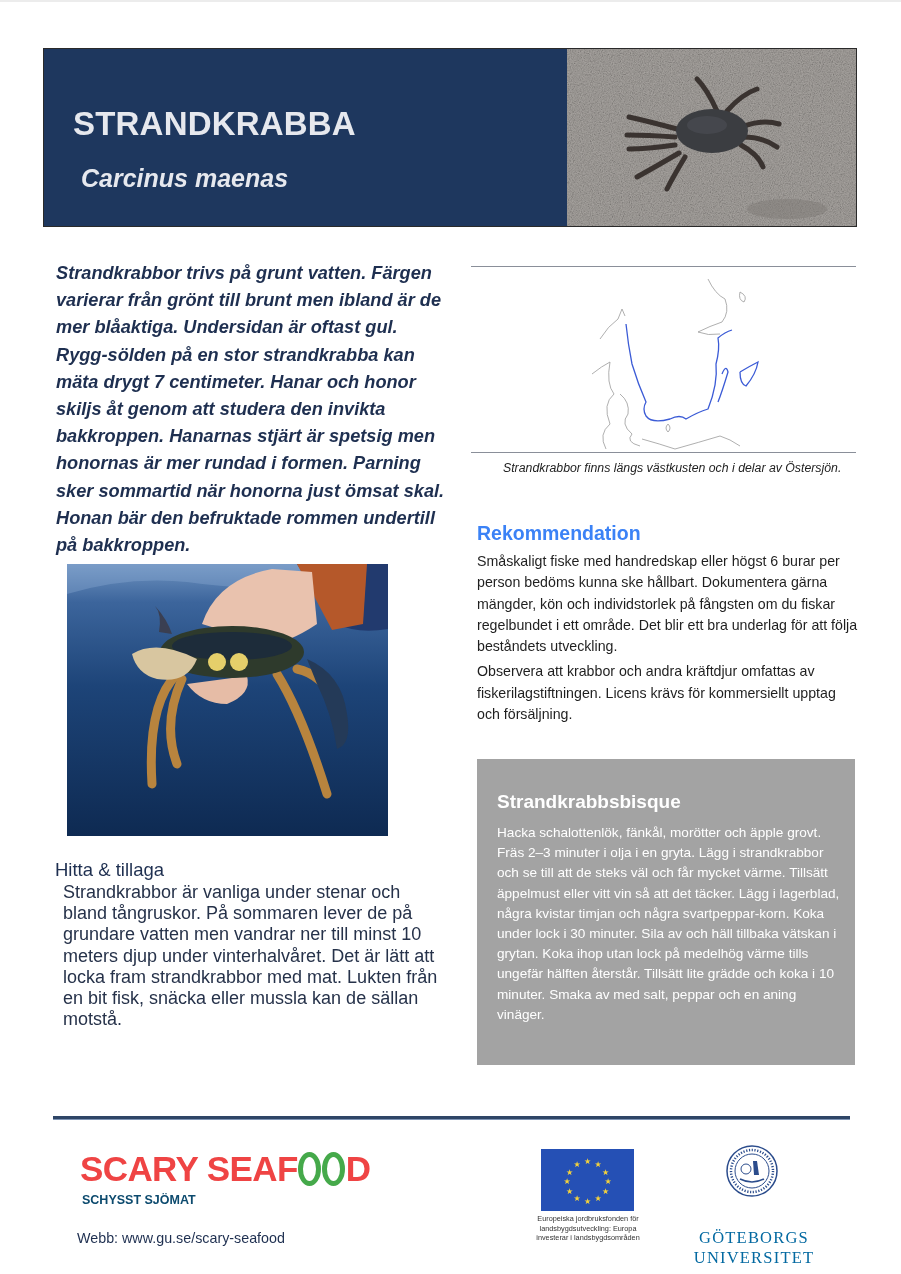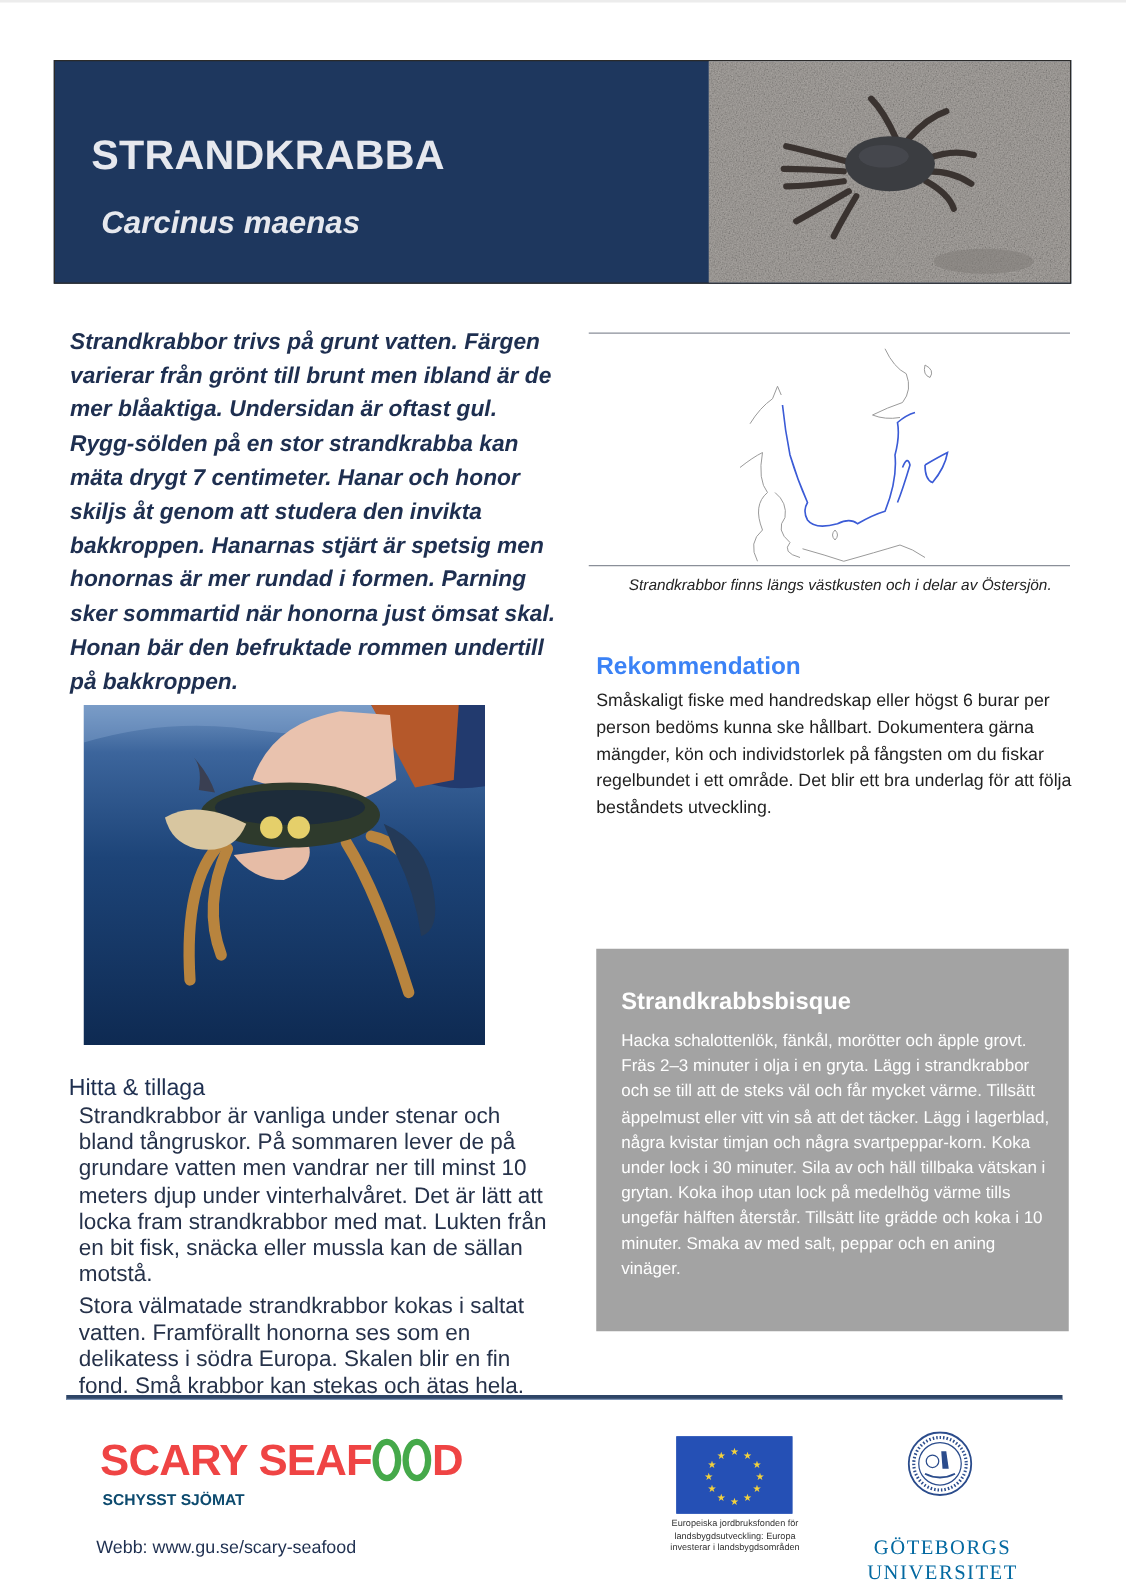--- a/index.html
+++ b/index.html
@@ -155,20 +155,21 @@
     <path d="M142 100 Q146 90 148 98 Q142 118 138 128"></path>
     <path d="M160 98 Q170 92 178 88 Q176 100 166 112 Q160 110 160 98"></path>
   </g>
 </svg>
 <div class="abs map-rule" style="top:450px"></div>
 <div class="abs map-caption">Strandkrabbor finns längs västkusten och i delar av Östersjön.</div>
 
 <div class="abs rec-heading">Rekommendation</div>
 <div class="abs rec-text">
   <p>Småskaligt fiske med handredskap eller högst 6 burar per person bedöms kunna ske hållbart. Dokumentera gärna mängder, kön och individstorlek på fångsten om du fiskar regelbundet i ett område. Det blir ett bra underlag för att följa beståndets utveckling.</p>
+  <p>Observera att krabbor och andra kräftdjur omfattas av fiskerilagstiftningen. Licens krävs för kommersiellt upptag och försäljning.</p>
 </div>
 
 <div class="abs hand-photo">
   <svg width="321" height="272" viewBox="0 0 321 272">
     <path d="M0 0 L321 0 L321 20 Q200 30 120 18 Q60 12 0 30 Z" fill="#8fb0d6" opacity="0.35"></path>
     <path d="M230 0 L321 0 L321 65 Q290 70 270 60 Z" fill="#223a6e"></path>
     <path d="M230 0 L300 0 L296 60 L265 66 Z" fill="#b5582a"></path>
     <path d="M135 60 Q150 15 205 5 L245 8 L250 60 Q220 80 200 80 Z" fill="#e9c2ae"></path>
     <path d="M120 120 Q135 140 160 140 Q185 130 180 112 Z" fill="#e6bca6"></path>
     <g stroke="#b8843e" stroke-width="9" fill="none" stroke-linecap="round">
@@ -183,21 +184,20 @@
     <ellipse cx="150" cy="98" rx="9" ry="9" fill="#e5cf6a"></ellipse>
     <ellipse cx="172" cy="98" rx="9" ry="9" fill="#e5cf6a"></ellipse>
     <path d="M65 90 Q90 75 130 95 Q120 120 90 115 Q70 110 65 90 Z" fill="#d8c6a0"></path>
     <path d="M92 68 Q95 50 88 42 Q100 55 105 70 Z" fill="#3a3f52"></path>
   </svg>
 </div>
 
 <div class="abs find-heading">Hitta &amp; tillaga</div>
 <div class="abs find-text">
   <p>Strandkrabbor är vanliga under stenar och bland tångruskor. På sommaren lever de på grundare vatten men vandrar ner till minst 10 meters djup under vinterhalvåret. Det är lätt att locka fram strandkrabbor med mat. Lukten från en bit fisk, snäcka eller mussla kan de sällan motstå.</p>
-  <p>Stora välmatade strandkrabbor kokas i saltat vatten. Framförallt honorna ses som en delikatess i södra Europa. Skalen blir en fin fond. Små krabbor kan stekas och ätas hela.</p>
 </div>
 
 <div class="abs recipe"></div>
 <div class="abs recipe-heading">Strandkrabbsbisque</div>
 <div class="abs recipe-text">
   <span>Hacka schalottenlök, fänkål, morötter och äpple grovt. Fräs 2–3 minuter i olja i en gryta. Lägg i strandkrabbor och se till att de steks väl och får mycket värme. Tillsätt äppelmust eller vitt vin så att det täcker. Lägg i lagerblad, några kvistar timjan och några svartpeppar-korn. Koka under lock i 30 minuter. Sila av och häll tillbaka vätskan i grytan. Koka ihop utan lock på medelhög värme tills ungefär hälften återstår. Tillsätt lite grädde och koka i 10 minuter. Smaka av med salt, peppar och en aning vinäger.</span>
 </div>
 
 <div class="abs footer-rule"></div>
 <div class="abs logo-main">

